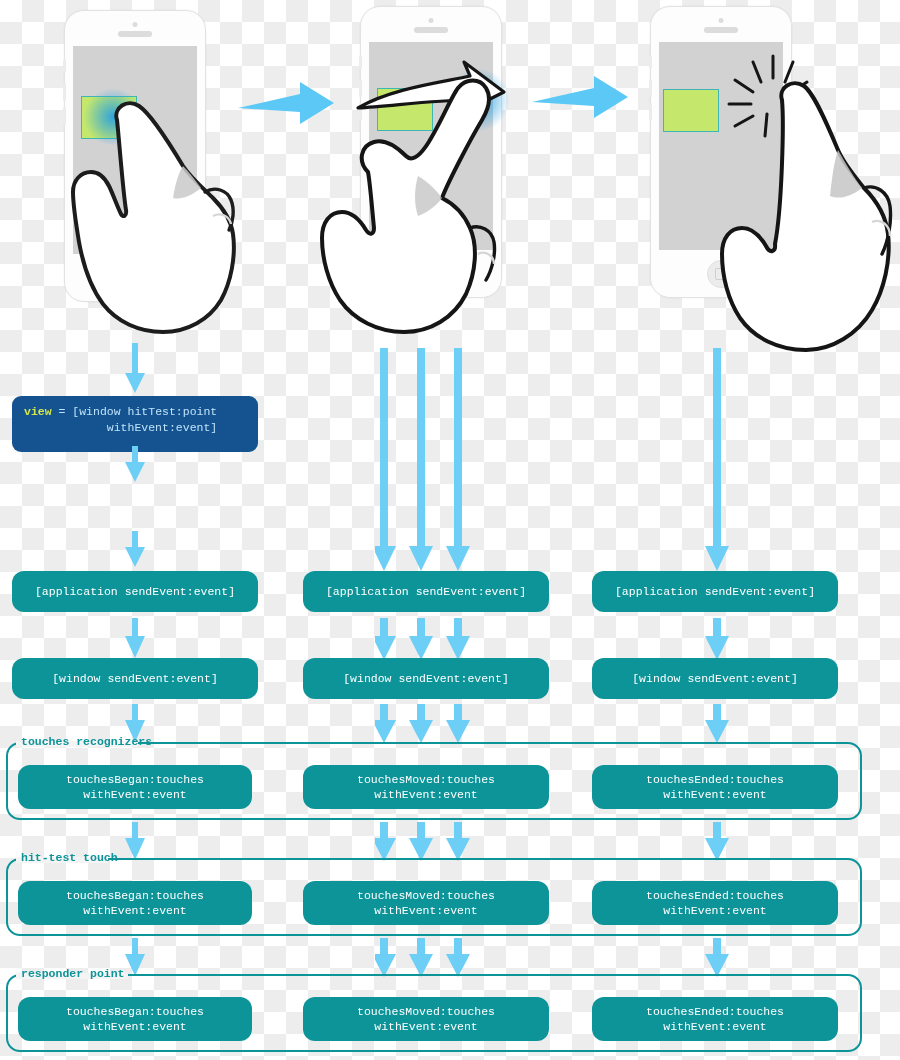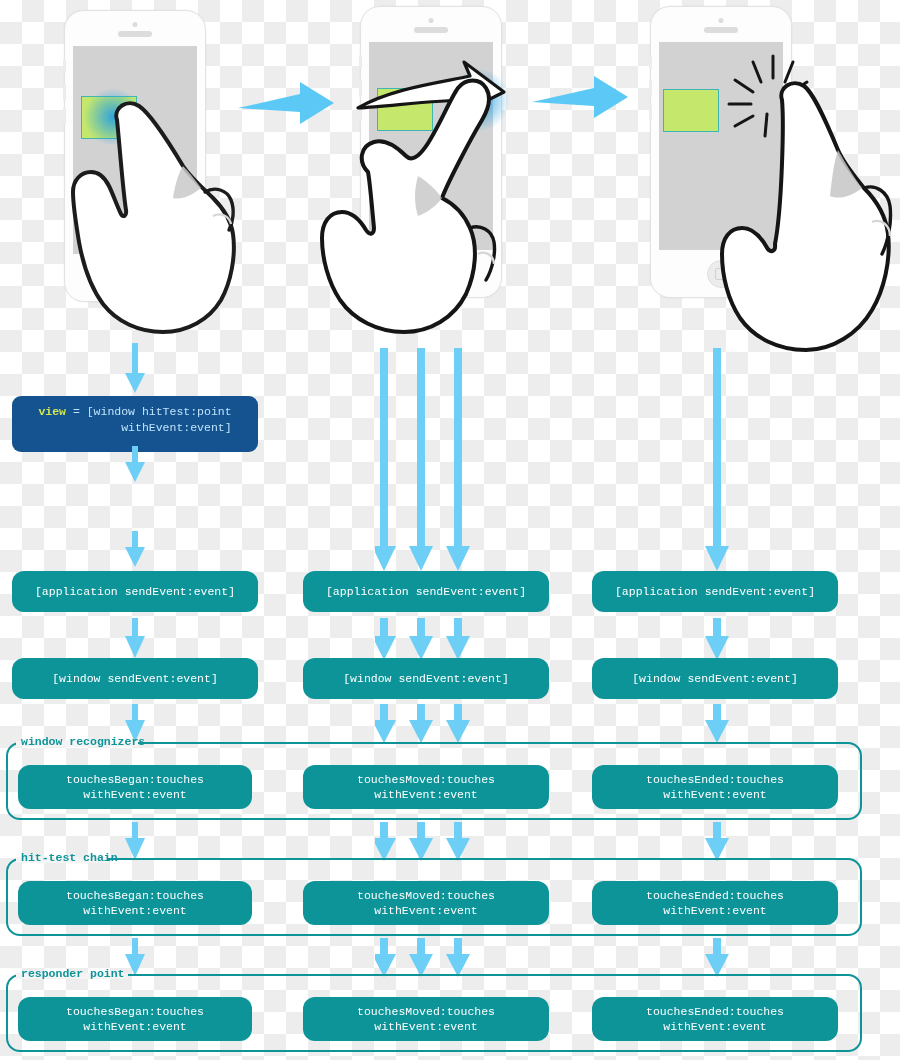--- a/index.html
+++ b/index.html
@@ -115,21 +115,20 @@
   .codebox {
     position: absolute;
     background: #14538f;
     border-radius: 9px;
     color: #bfe3fb;
     font-size: 11.5px;
     line-height: 16px;
     padding: 8px 12px;
     white-space: pre;
     letter-spacing: 0px;
-    text-align: center;
   }
   .codebox .kw { color: #d2e84e; font-weight: bold; }
 
   
   .msgbox {
     position: absolute;
     background: #0d9499;
     border-radius: 12px;
     color: #ffffff;
     font-size: 11.5px;
@@ -329,21 +328,21 @@
       <path d="M42,0 h8 v16 h8 l-12,23 l-12,-23 h8 z"></path>
       <path d="M79,0 h8 v16 h8 l-12,23 l-12,-23 h8 z"></path>
     </g>
   </svg>
   <svg class="farrow" width="28" height="40" viewBox="0 0 28 40" style="left:703px; top:704px;">
     <path d="M10,0 h8 v16 h8 l-12,23 l-12,-23 h8 z" fill="#6dcff6"></path>
   </svg>
 
   <div class="group" style="left:6px; top:742px; width:856px; height:78px;">
     <div class="group-label-mask" style="width:122px;"></div>
-    <div class="group-label">window recognizers</div>
+    <div class="group-label">touches recognizers</div>
   </div>
   <div class="msgbox" style="left:18px; top:765px; width:234px; height:44px;">touchesBegan:touches
 withEvent:event</div>
   <div class="msgbox" style="left:303px; top:765px; width:246px; height:44px;">touchesMoved:touches
 withEvent:event</div>
   <div class="msgbox" style="left:592px; top:765px; width:246px; height:44px;">touchesEnded:touches
 withEvent:event</div>
 
   <svg class="farrow" width="26" height="40" viewBox="0 0 26 40" style="left:122px; top:822px;">
     <path d="M10,0 h6 v16 h7 l-10,22 l-10,-22 h7 z" fill="#6dcff6"></path>
@@ -354,21 +353,21 @@
       <path d="M42,0 h8 v16 h8 l-12,23 l-12,-23 h8 z"></path>
       <path d="M79,0 h8 v16 h8 l-12,23 l-12,-23 h8 z"></path>
     </g>
   </svg>
   <svg class="farrow" width="28" height="40" viewBox="0 0 28 40" style="left:703px; top:822px;">
     <path d="M10,0 h8 v16 h8 l-12,23 l-12,-23 h8 z" fill="#6dcff6"></path>
   </svg>
 
   <div class="group" style="left:6px; top:858px; width:856px; height:78px;">
     <div class="group-label-mask" style="width:92px;"></div>
-    <div class="group-label">hit-test chain</div>
+    <div class="group-label">hit-test touch</div>
   </div>
   <div class="msgbox" style="left:18px; top:881px; width:234px; height:44px;">touchesBegan:touches
 withEvent:event</div>
   <div class="msgbox" style="left:303px; top:881px; width:246px; height:44px;">touchesMoved:touches
 withEvent:event</div>
   <div class="msgbox" style="left:592px; top:881px; width:246px; height:44px;">touchesEnded:touches
 withEvent:event</div>
 
   <svg class="farrow" width="26" height="40" viewBox="0 0 26 40" style="left:122px; top:938px;">
     <path d="M10,0 h6 v16 h7 l-10,22 l-10,-22 h7 z" fill="#6dcff6"></path>

